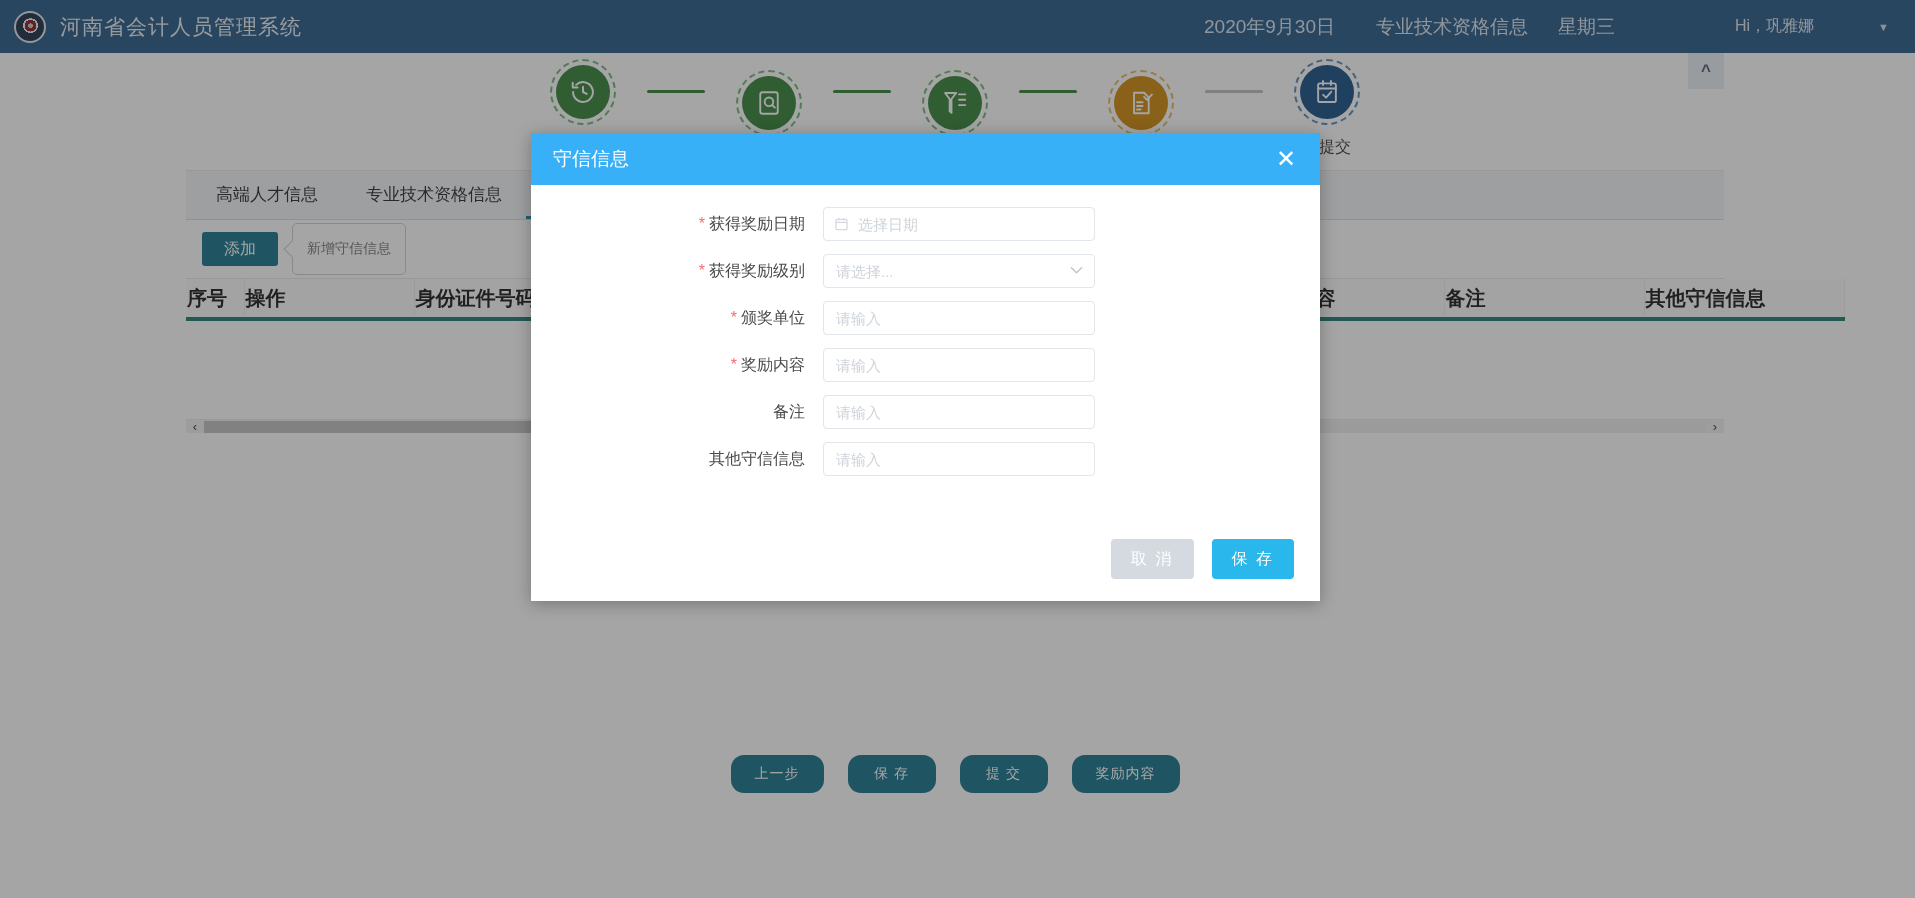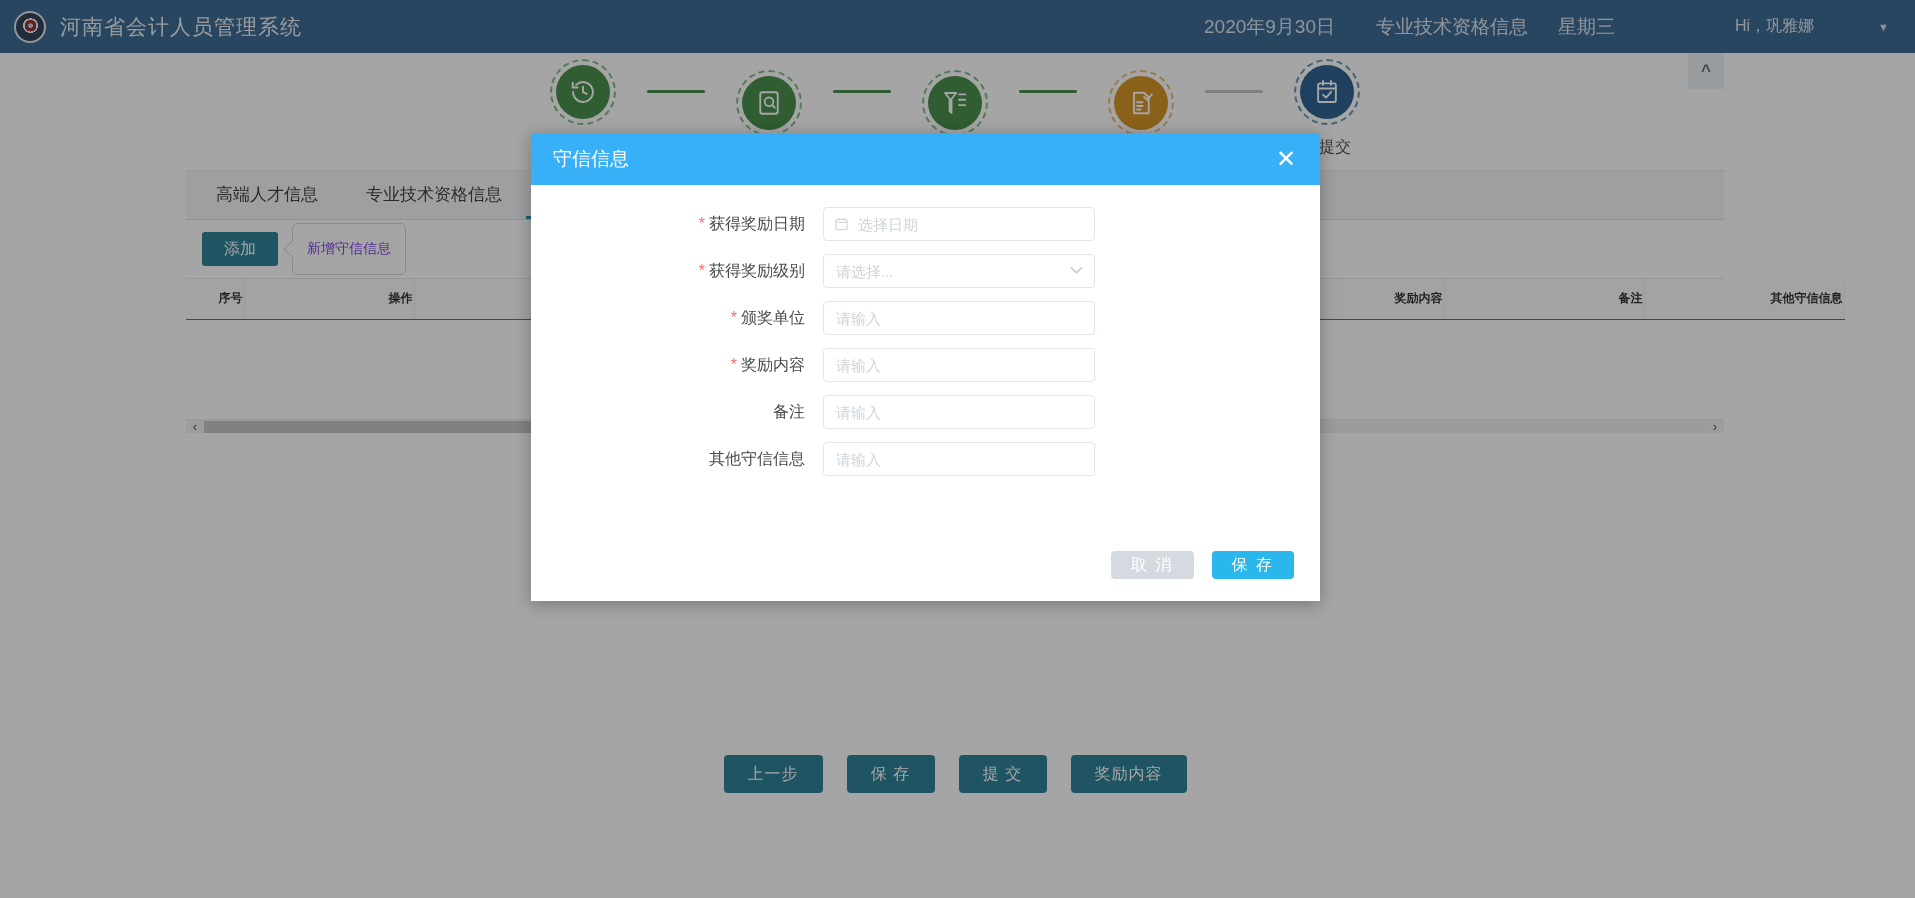--- a/index.html
+++ b/index.html
@@ -130,39 +130,39 @@
     padding-left: 16px; position: relative;
   }
   .btn-add {
     background: #0b6c87; color: #ffffff; border: none;
     height: 34px; min-width: 76px; padding: 0 18px;
     font-size: 16px; border-radius: 3px; cursor: pointer;
   }
   .tooltip {
     margin-left: 14px; position: relative;
     border: 1px solid #c8cdd2; border-radius: 5px;
-    background: #ffffff; color: #6d28d9; font-size: 14px;
+    background: #ffffff; color: #737373; font-size: 14px;
     padding: 16px 14px;
   }
   .tooltip::before {
     content: ""; position: absolute; left: -7px; top: 50%;
     margin-top: -6px; width: 11px; height: 11px;
     background: #ffffff; border-left: 1px solid #c8cdd2;
     border-bottom: 1px solid #c8cdd2; transform: rotate(45deg);
   }
 
   
   .table-wrap { border-top: 1px solid #e2e5e8; }
   table.grid {
     width: 100%; border-collapse: collapse; table-layout: fixed;
   }
   table.grid th {
-    height: 40px; font-size: 12px; color: #0d0d0d; font-weight: 700;
-    background: #fbfbfb; border-bottom: 1px solid #0f766e;
-    border-right: 1px solid #eceef0; text-align: right;
+    height: 40px; font-size: 20px; color: #0d0d0d; font-weight: 700;
+    background: #fbfbfb; border-bottom: 4px solid #0f766e;
+    border-right: 1px solid #eceef0; text-align: left;
   }
   .tbody-blank { height: 100px; background: #ffffff; }
 
   
   .hscroll {
     height: 14px; background: #f1f1f1;
     display: flex; align-items: center; position: relative;
     border-top: 1px solid #e8eaec;
   }
   .hscroll .arrow {
@@ -181,21 +181,21 @@
   .footer-btns {
     position: absolute; left: 186px; top: 673px;
     width: 1538px; height: 96px;
     display: flex; align-items: center; justify-content: center;
     gap: 24px;
     background: #ffffff;
   }
   .fbtn {
     background: #0b6c87; color: #ffffff; border: none;
     height: 38px; padding: 0 24px; min-width: 88px;
-    font-size: 16px; border-radius: 4px; cursor: pointer;
+    font-size: 14px; border-radius: 13px; cursor: pointer;
     letter-spacing: 1px;
   }
   .bottom-fill {
     position: absolute; left: 186px; top: 769px;
     width: 1538px; height: 76px; background: #ffffff;
   }
 
   
   .modal {
     position: absolute; z-index: 100;
@@ -241,21 +241,21 @@
   .sel-caret {
     position: absolute; right: 12px; top: 50%; margin-top: -4px;
     width: 0; height: 0; pointer-events: none;
     color: #c3c8ce;
   }
   .modal-foot {
     position: absolute; right: 26px; bottom: 22px;
     display: flex; gap: 18px;
   }
   .mbtn {
-    height: 28px; min-width: 66px; padding: 0 20px;
+    height: 40px; min-width: 66px; padding: 0 20px;
     border: none; border-radius: 4px; font-size: 16px;
     cursor: pointer; letter-spacing: 2px;
   }
   .mbtn.cancel { background: #d5dae0; color: #ffffff; }
   .mbtn.save { background: #29b7ec; color: #ffffff; }
 </style>
 </head>
 <body>
 
 <div id="root">

